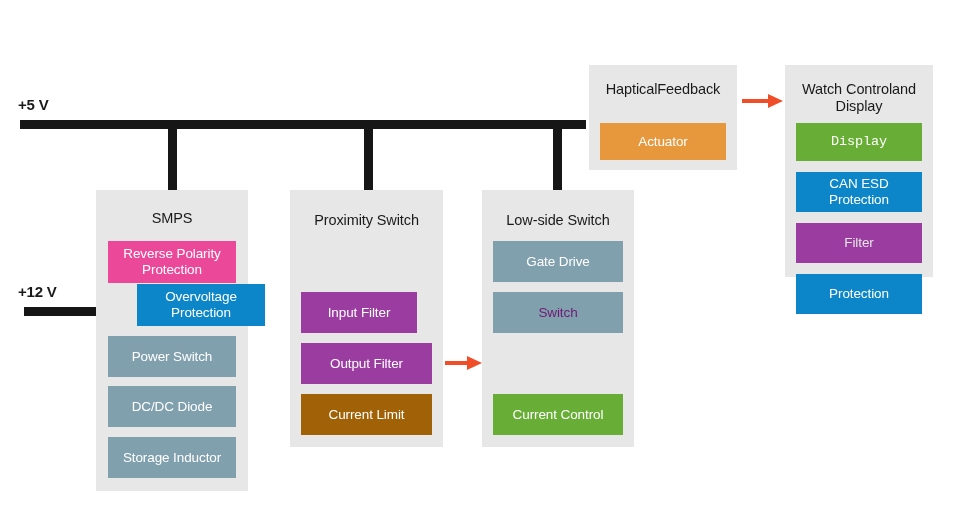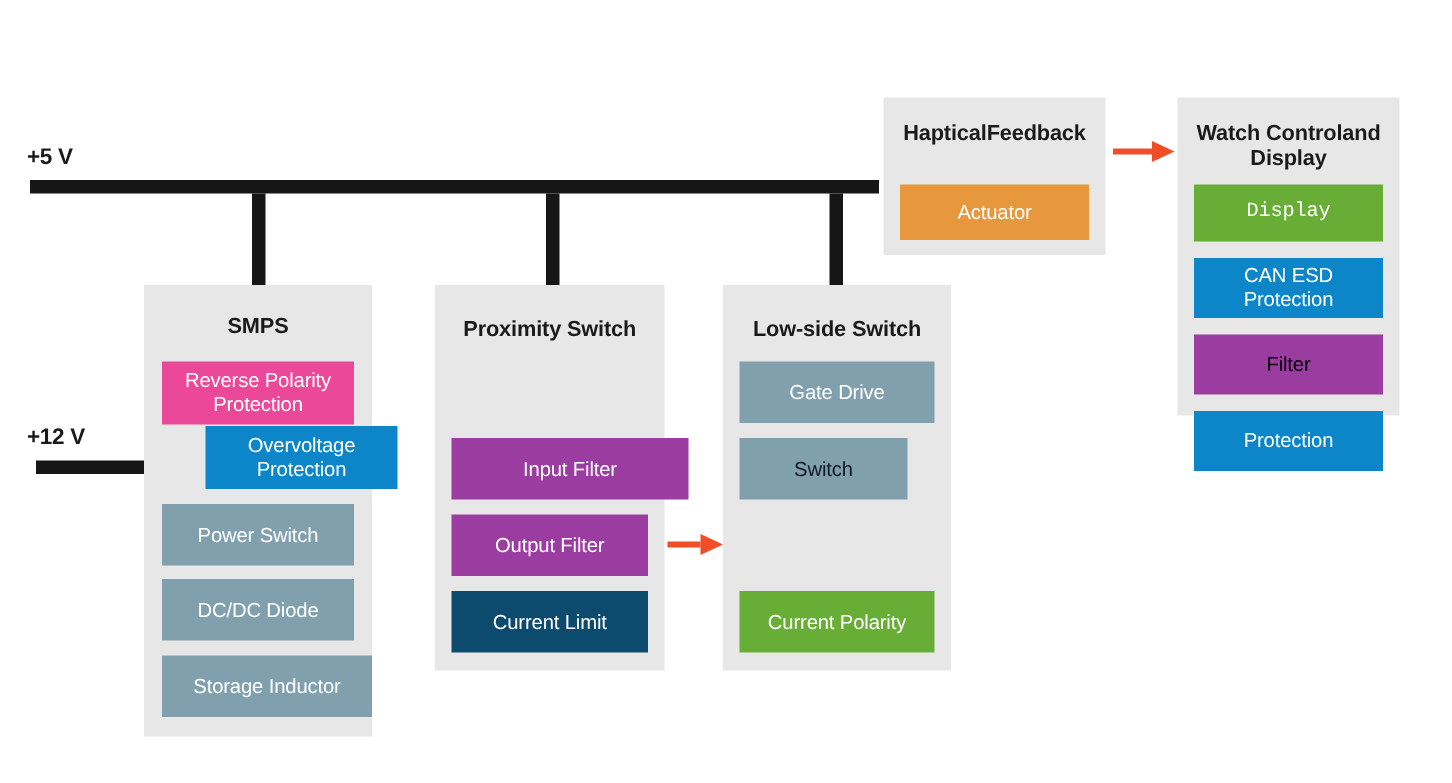--- a/index.html
+++ b/index.html
@@ -43,21 +43,21 @@
     position: absolute;
     background: #e7e7e7;
     box-sizing: border-box;
   }
   .panel-title {
     position: absolute;
     left: 0;
     right: 0;
     text-align: center;
     font-size: 14.5px;
-    font-weight: bold;
+    font-weight: normal;
     color: #1a1a1a;
     line-height: 17px;
     letter-spacing: -0.1px;
   }
   .chip {
     position: absolute;
     box-sizing: border-box;
     display: flex;
     align-items: center;
     justify-content: center;
@@ -120,59 +120,59 @@
       <div class="chip" style="left: 12px; top: 146px; width: 128px; height: 41px; background: rgb(128, 160, 174); color: rgb(255, 255, 255);">
         <div>
           <span>Power Switch</span>
         </div>
       </div>
       <div class="chip" style="left: 12px; top: 196px; width: 128px; height: 41px; background: rgb(128, 160, 174); color: rgb(255, 255, 255);">
         <div>
           <span>DC/DC Diode</span>
         </div>
       </div>
-      <div class="chip" style="left: 12px; top: 247px; width: 140px; height: 41px; background: rgb(128, 160, 174); color: rgb(255, 255, 255);">
+      <div class="chip" style="left: 12px; top: 247px; width: 128px; height: 41px; background: rgb(128, 160, 174); color: rgb(255, 255, 255);">
         <div>
           <span>Storage Inductor</span>
         </div>
       </div>
     </div>
     <div class="panel" style="left: 290px; top: 190px; width: 153px; height: 257px; background: rgb(231, 231, 231);">
       <div class="panel-title" style="top: 22px; color: rgb(26, 26, 26);"><span>Proximity Switch</span></div>
-      <div class="chip" style="left: 11px; top: 102px; width: 158px; height: 41px; background: rgb(155, 60, 160); color: rgb(255, 255, 255);">
+      <div class="chip" style="left: 11px; top: 102px; width: 116px; height: 41px; background: rgb(155, 60, 160); color: rgb(255, 255, 255);">
         <div>
           <span>Input Filter</span>
         </div>
       </div>
       <div class="chip" style="left: 11px; top: 153px; width: 131px; height: 41px; background: rgb(155, 60, 160); color: rgb(255, 255, 255);">
         <div>
           <span>Output Filter</span>
         </div>
       </div>
-      <div class="chip" style="left: 11px; top: 204px; width: 131px; height: 41px; background: #0c4a6e; color: rgb(255, 255, 255); text-align: center;">
+      <div class="chip" style="left: 11px; top: 204px; width: 131px; height: 41px; background: #a16207; color: rgb(255, 255, 255); text-align: center;">
         <div>
           <span>Current Limit</span>
         </div>
       </div>
     </div>
     <div class="panel" style="left: 482px; top: 190px; width: 152px; height: 257px; background: rgb(231, 231, 231);">
       <div class="panel-title" style="top: 22px; color: rgb(26, 26, 26);"><span>Low-side Switch</span></div>
       <div class="chip" style="left: 11px; top: 51px; width: 130px; height: 41px; background: rgb(128, 160, 174); color: rgb(255, 255, 255);">
         <div>
           <span>Gate Drive</span>
         </div>
       </div>
-      <div class="chip" style="left: 11px; top: 102px; width: 112px; height: 41px; background: rgb(128, 160, 174); color: #0f172a;">
+      <div class="chip" style="left: 11px; top: 102px; width: 130px; height: 41px; background: rgb(128, 160, 174); color: #701a75;">
         <div>
           <span>Switch</span>
         </div>
       </div>
       <div class="chip" style="left: 11px; top: 204px; width: 130px; height: 41px; background: rgb(104, 174, 54); color: rgb(255, 255, 255);">
         <div>
-          <span>Current Polarity</span>
+          <span>Current Control</span>
         </div>
       </div>
     </div>
     <div class="panel" style="left: 589px; top: 65px; width: 148px; height: 105px; background: rgb(231, 231, 231);">
       <div class="panel-title" style="top: 16px; color: rgb(26, 26, 26);"><span>Haptical</span><span>Feedback</span></div>
       <div class="chip" style="left: 11px; top: 58px; width: 126px; height: 37px; background: rgb(232, 152, 60); color: rgb(255, 255, 255);">
         <div>
           <span>Actuator</span>
         </div>
       </div>
@@ -183,21 +183,21 @@
         <div>
           <span>Display</span>
         </div>
       </div>
       <div class="chip" style="left: 11px; top: 107px; width: 126px; height: 40px; background: rgb(12, 134, 201); color: rgb(255, 255, 255);">
         <div>
           <span>CAN ESD</span>
           <span>Protection</span>
         </div>
       </div>
-      <div class="chip" style="left: 11px; top: 158px; width: 126px; height: 40px; background: rgb(155, 60, 160); color: #000000;">
+      <div class="chip" style="left: 11px; top: 158px; width: 126px; height: 40px; background: rgb(155, 60, 160); color: #e5e5e5;">
         <div>
           <span>Filter</span>
         </div>
       </div>
       <div class="chip" style="left: 11px; top: 209px; width: 126px; height: 40px; background: rgb(12, 134, 201); color: rgb(255, 255, 255);">
         <div>
           <span>Protection</span>
         </div>
       </div>
     </div>

